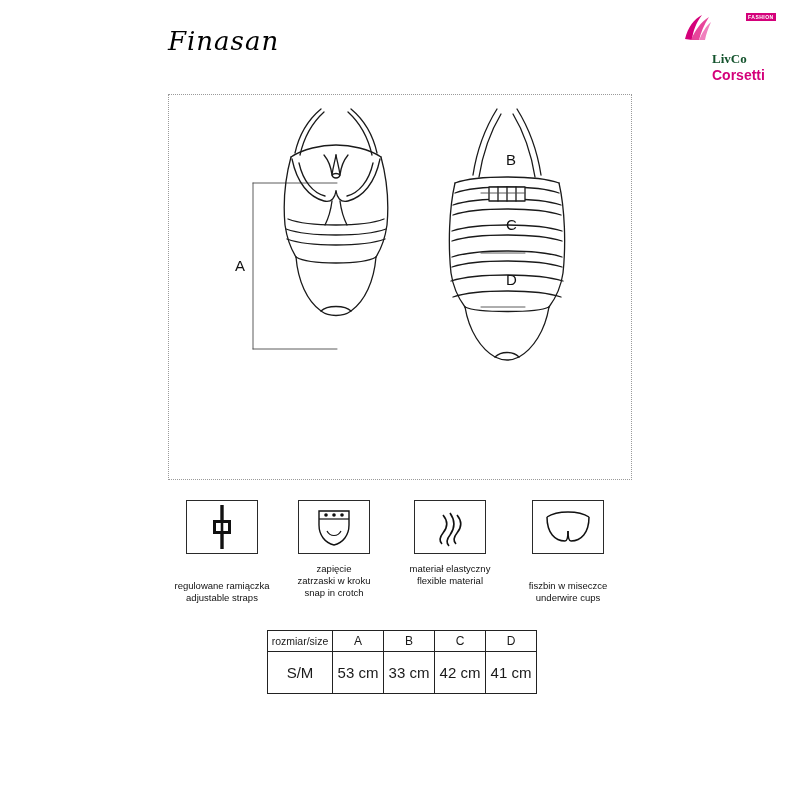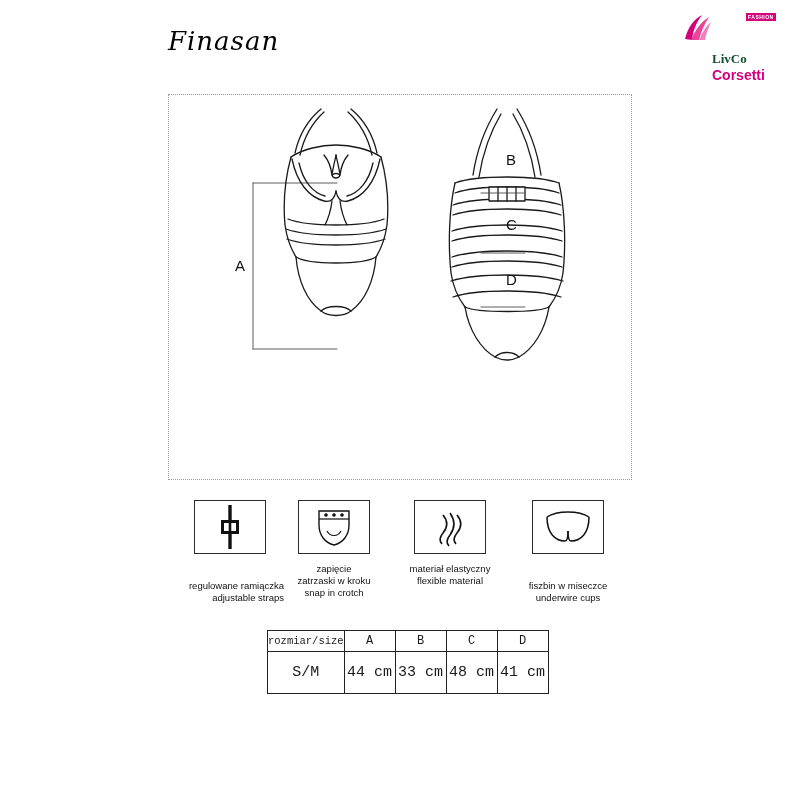--- a/index.html
+++ b/index.html
@@ -118,37 +118,37 @@
     position: relative;
     background: #fff;
   }
   .feature .caption {
     margin-top: 9px;
     font-family: "Liberation Sans", sans-serif;
     font-size: 9.5px;
     line-height: 12px;
     color: #111;
   }
-  .feature.f1 { left: 8px; text-align: right; }
+  .feature.f1 { left: 0px; }
   .feature.f2 { left: 112px; }
   .feature.f3 { left: 228px; }
   .feature.f4 { left: 346px; }
   .feature.f1 .caption,
   .feature.f4 .caption { margin-top: 26px; }
 
   
   .size-table {
     position: absolute;
     left: 267px;
     top: 630px;
     border-collapse: collapse;
   }
   .size-table td, .size-table th {
     border: 1px solid #222;
-    font-family: Liberation Mono, monospace;
+    font-family: Liberation Sans, sans-serif;
     font-weight: normal;
     text-align: center;
     vertical-align: middle;
     padding: 0;
   }
   .size-table thead th {
     height: 20px;
     font-size: 11px;
   }
   .size-table thead th.hdr-label {
@@ -351,19 +351,19 @@
       <th class="hdr-label">rozmiar/size</th>
       <th class="hdr-col">A</th>
       <th class="hdr-col">B</th>
       <th class="hdr-col">C</th>
       <th class="hdr-col">D</th>
     </tr>
   </thead>
   <tbody>
     <tr>
       <td class="row-label">S/M</td>
-      <td>44 cm</td>
+      <td>53 cm</td>
       <td>33 cm</td>
-      <td>48 cm</td>
+      <td>42 cm</td>
       <td>41 cm</td>
     </tr>
   </tbody>
 </table>
 
 </body></html>

